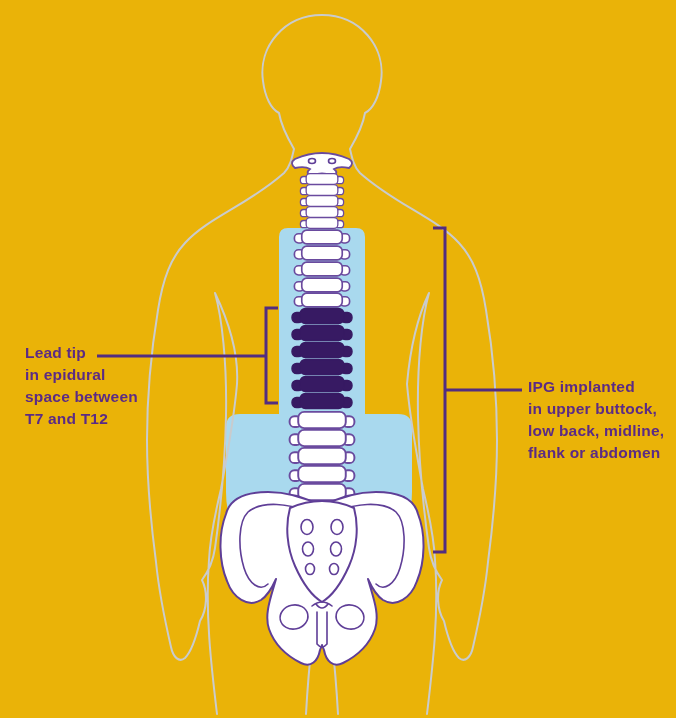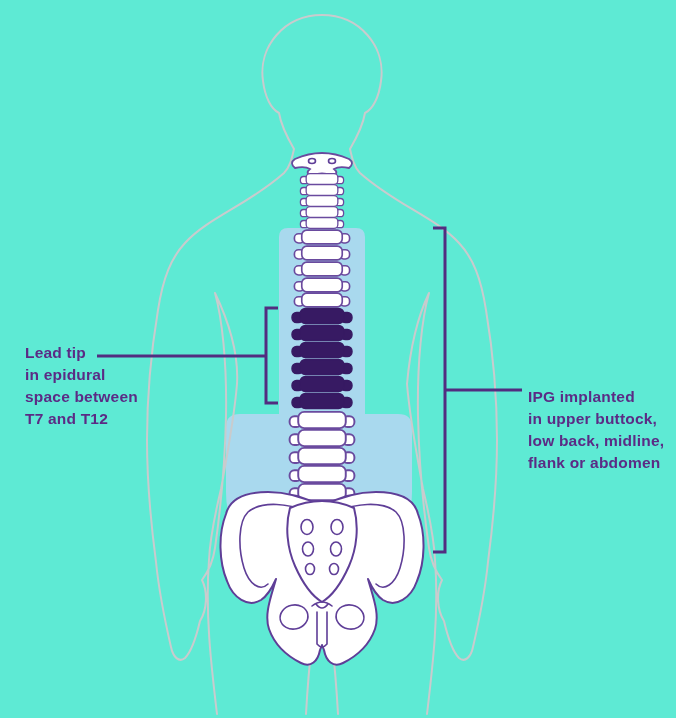--- a/index.html
+++ b/index.html
@@ -1,20 +1,20 @@
 <!DOCTYPE html>
 <html style="--body-outline: #c9cbcd; --highlight-blue: #a9d9ee; --spine-outline: #6a4a9e; --vertebra-fill-dark: #371a63; --pelvis-outline: #5f3e97; --annotation-line: #522d80; --annotation-text: #5b2b85;"><head>
 <meta charset="utf-8">
 <style>
   html, body { margin: 0; padding: 0; background: #ffffff; }
   .diagram {
     position: relative;
     width: 676px;
     height: 718px;
-    background: #5eead4;
+    background: #eab308;
     overflow: hidden;
     font-family: "Liberation Sans", sans-serif;
   }
   .diagram svg { position: absolute; inset: 0; }
 
   
   .body-line {
     fill: none;
     stroke: var(--body-outline, #c9cbcd);
     stroke-width: 2;
@@ -39,21 +39,21 @@
   .anno {
     position: absolute;
     font-weight: 700;
     font-size: 15.5px;
     line-height: 22px;
     color: var(--annotation-text, #5b2b85);
     white-space: pre-line;
     letter-spacing: 0.2px;
   }
   .anno-lead { left: 25px; top: 342px; }
-  .anno-ipg  { left: 528px; top: 386px; }
+  .anno-ipg  { left: 528px; top: 376px; }
 </style>
 </head>
 <body>
 
 <div class="diagram">
 
   <svg width="676" height="718" viewBox="0 0 676 718">
 
     <defs>
       <g id="vb">

